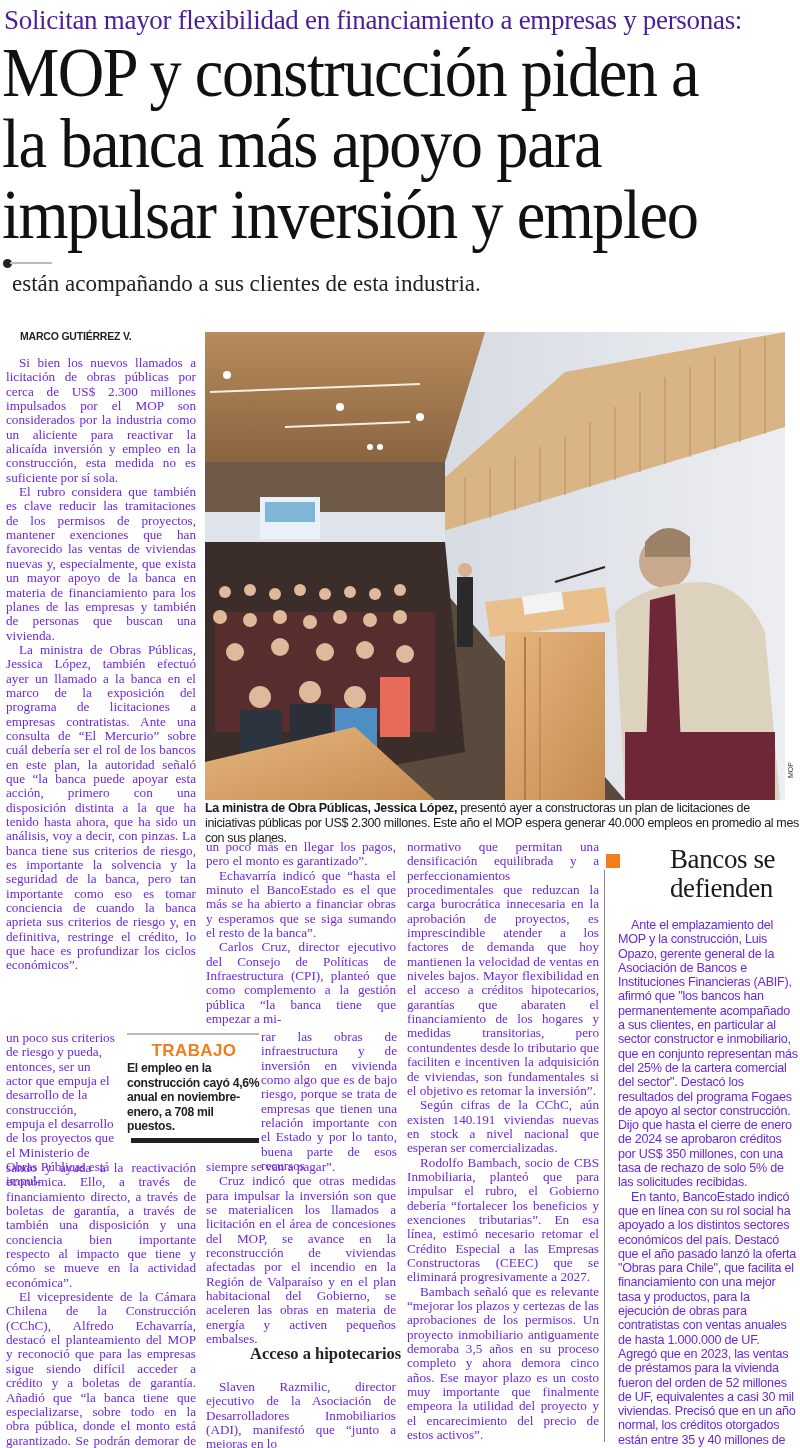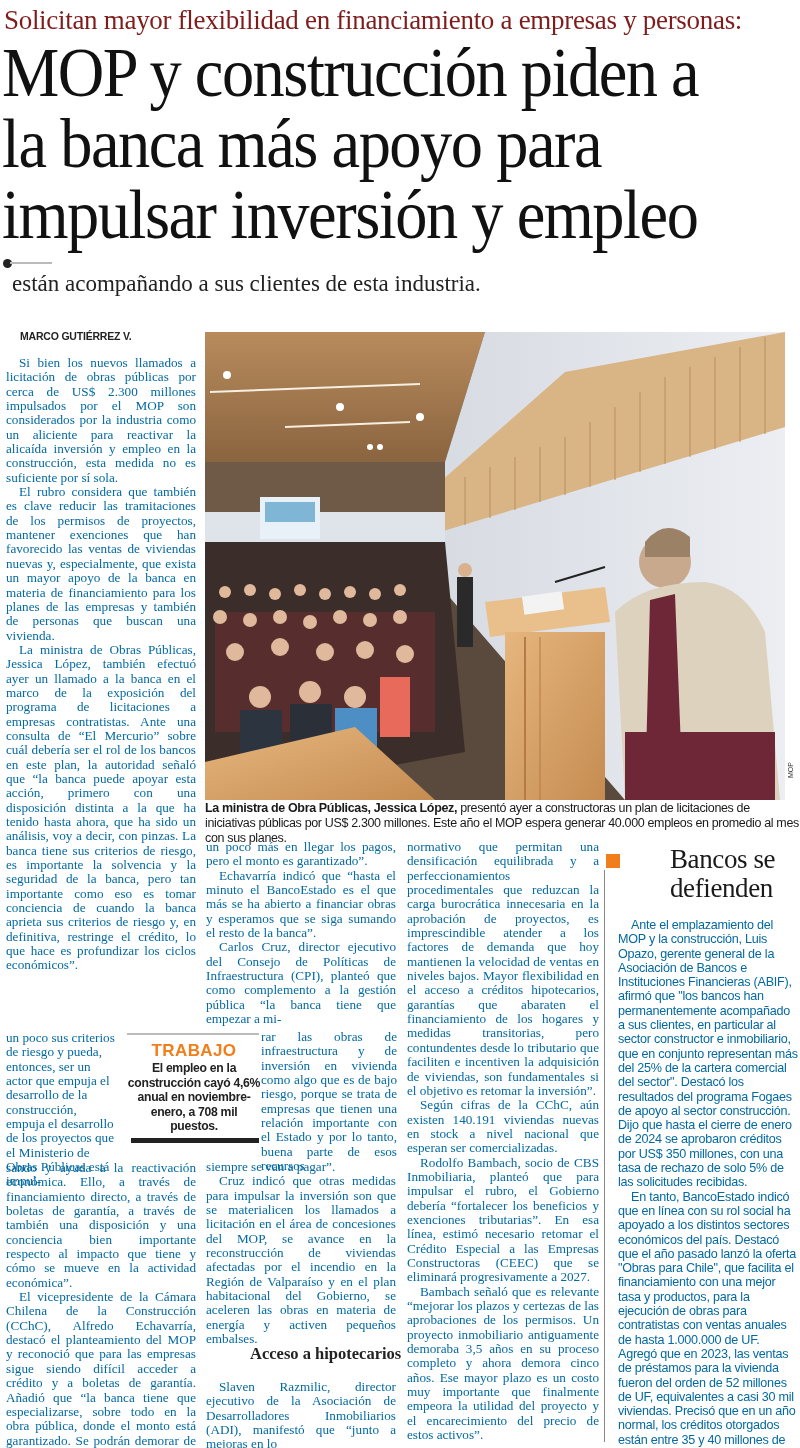--- a/index.html
+++ b/index.html
@@ -1,49 +1,49 @@
 <!DOCTYPE html>
 <html><head>
 <meta charset="utf-8">
 <style>
   * { box-sizing: border-box; margin: 0; padding: 0; }
   html, body { width: 800px; height: 1448px; background: #ffffff; overflow: hidden; }
   body { position: relative; font-family: "DejaVu Serif", serif; color: #1a1a1a; }
 
-  .kicker { position: absolute; left: 4px; top: 4px; width: 792px; font-family: "Liberation Serif", serif; font-size: 27px; line-height: 32px; color: #7f1d1d; letter-spacing: -0.3px; }
+  .kicker { position: absolute; left: 4px; top: 4px; width: 792px; font-family: "Liberation Serif", serif; font-size: 27px; line-height: 32px; color: #4c1d95; letter-spacing: -0.3px; }
   .headline { position: absolute; left: 2px; top: 38px; width: 798px; font-family: "Liberation Serif", serif; font-size: 70px; line-height: 70px; color: #111; letter-spacing: -1.6px; font-weight: normal; transform: scaleX(0.92); transform-origin: left top; white-space: nowrap; }
   .headline div { height: 71px; }
 
   .rule-dot { position: absolute; left: 3px; top: 259px; width: 9px; height: 9px; border-radius: 50%; background: #222; }
   .rule-line { position: absolute; left: 10px; top: 262px; width: 42px; height: 2px; background: #bbb; }
 
   .deck { position: absolute; left: 12px; top: 270px; width: 620px; font-family: "Liberation Serif", serif; font-size: 23px; line-height: 27px; color: #222; }
 
   .byline { position: absolute; left: 20px; top: 330px; font-family: "Liberation Sans", sans-serif; font-size: 10.5px; font-weight: bold; letter-spacing: -0.2px; color: #222; }
 
-  .col { position: absolute; font-family: "Liberation Serif", serif; font-size: 13.2px; line-height: 14.35px; color: #0369a1; text-align: justify; hyphens: manual; }
+  .col { position: absolute; font-family: "Liberation Serif", serif; font-size: 13.2px; line-height: 14.35px; color: #6d28d9; text-align: justify; hyphens: manual; }
   .col p { text-indent: 13px; }
   .col1 { left: 6px; top: 356px; width: 190px; }
   .col1b { left: 6px; top: 1031px; width: 110px; }
   .col1c { left: 6px; top: 1161px; width: 190px; }
   .col2 { left: 206px; top: 840px; width: 190px; }
   .col2b { left: 261px; top: 1030px; width: 136px; }
   .col2c { left: 206px; top: 1160px; width: 190px; }
   .col3 { left: 407px; top: 840px; width: 192px; }
   .col4 { left: 618px; top: 918px; width: 180px; font-family: "Liberation Sans", sans-serif; font-size: 12.6px; line-height: 14.3px; text-align: left; font-stretch: condensed; letter-spacing: -0.25px; }
 
   .photo { position: absolute; left: 205px; top: 332px; width: 580px; height: 468px; overflow: hidden; background: #c9a77c; }
   .photo-credit { position: absolute; left: 787px; top: 778px; font-family: "Liberation Sans", sans-serif; font-size: 7px; color: #333; transform: rotate(-90deg); transform-origin: left top; }
   .caption { position: absolute; left: 205px; top: 801px; width: 595px; font-family: "Liberation Sans", sans-serif; font-size: 12.5px; line-height: 15px; color: #1a1a1a; letter-spacing: -0.35px; }
   .caption b { font-weight: bold; }
 
   .stat-box { position: absolute; left: 127px; top: 1033px; width: 134px; height: 108px; }
   .stat-topline { position: absolute; left: 0; top: 0; width: 132px; height: 2px; background: #bbb; }
   .stat-label { position: absolute; left: 0; top: 8px; width: 134px; text-align: center; font-family: "Liberation Sans", sans-serif; font-weight: bold; font-size: 17px; color: #f07e1b; letter-spacing: 0.4px; }
-  .stat-text { position: absolute; left: 0; top: 28px; width: 134px; text-align: center; font-family: "Liberation Sans", sans-serif; font-weight: bold; font-size: 12.2px; line-height: 14.6px; color: #222; letter-spacing: -0.3px; }
+  .stat-text { position: absolute; left: 0; top: 28px; width: 134px; font-family: "Liberation Sans", sans-serif; font-weight: bold; font-size: 12.2px; line-height: 14.6px; color: #222; letter-spacing: -0.3px; }
   .stat-bottomline { position: absolute; left: 4px; top: 105px; width: 128px; height: 5px; background: #222; }
 
   .subhead { position: absolute; left: 206px; top: 1344px; font-family: "Liberation Serif", serif; font-weight: bold; font-size: 16.5px; color: #222; margin-left: 44px; }
 
   .sidebar-rule { position: absolute; left: 604px; top: 870px; width: 1px; height: 572px; background: #888; }
   .sidebar-square { position: absolute; left: 606px; top: 854px; width: 14px; height: 14px; background: #f07e1b; }
   .sidebar-title { position: absolute; left: 630px; top: 845px; width: 170px; font-family: "Liberation Serif", serif; font-size: 27px; line-height: 29px; color: #1a1a1a; letter-spacing: -0.4px; }
   .sidebar-title span { display: block; margin-left: 40px; }
 </style>
 </head>

